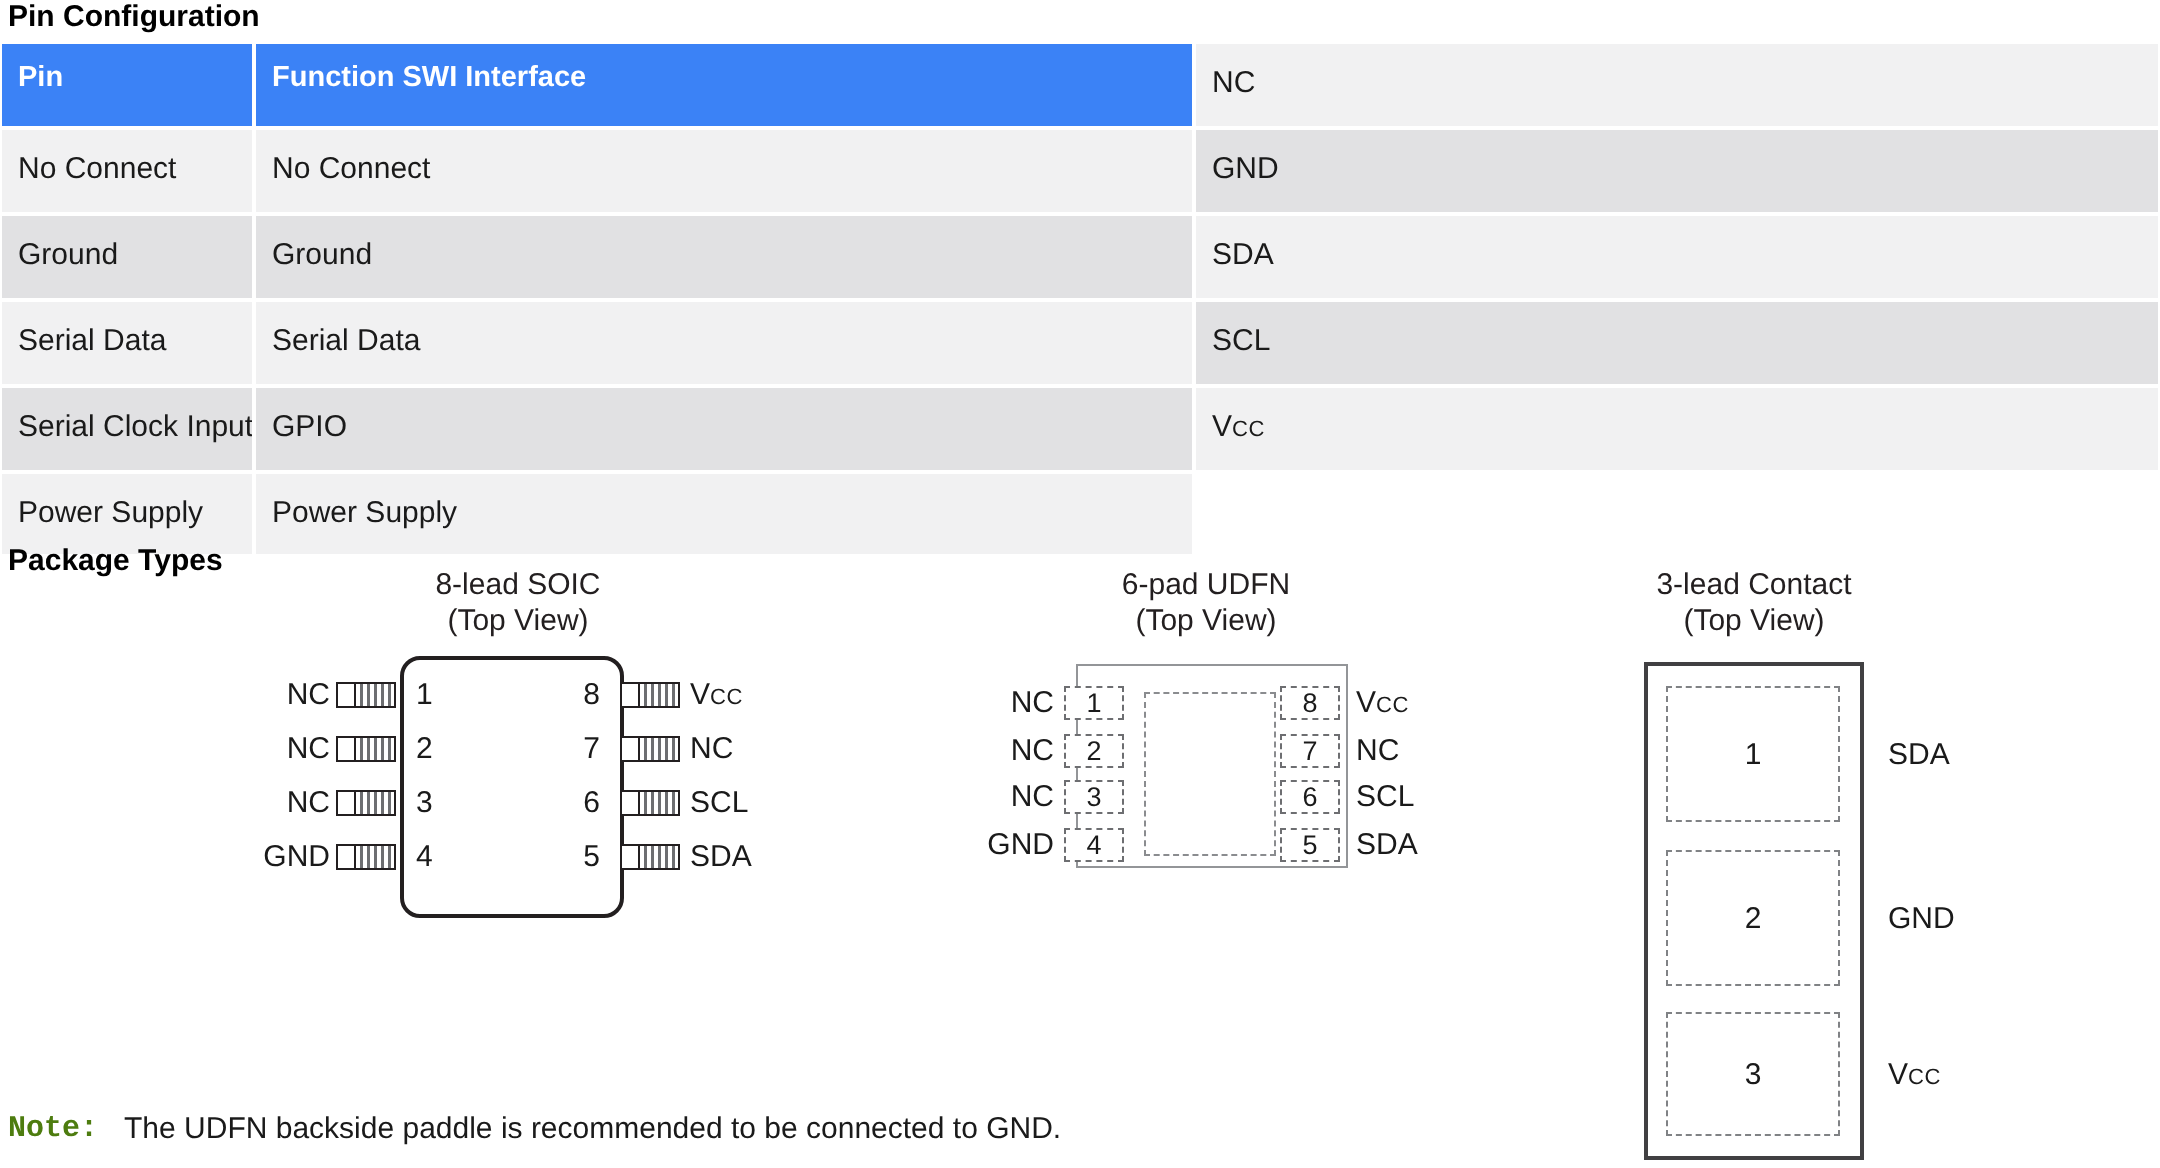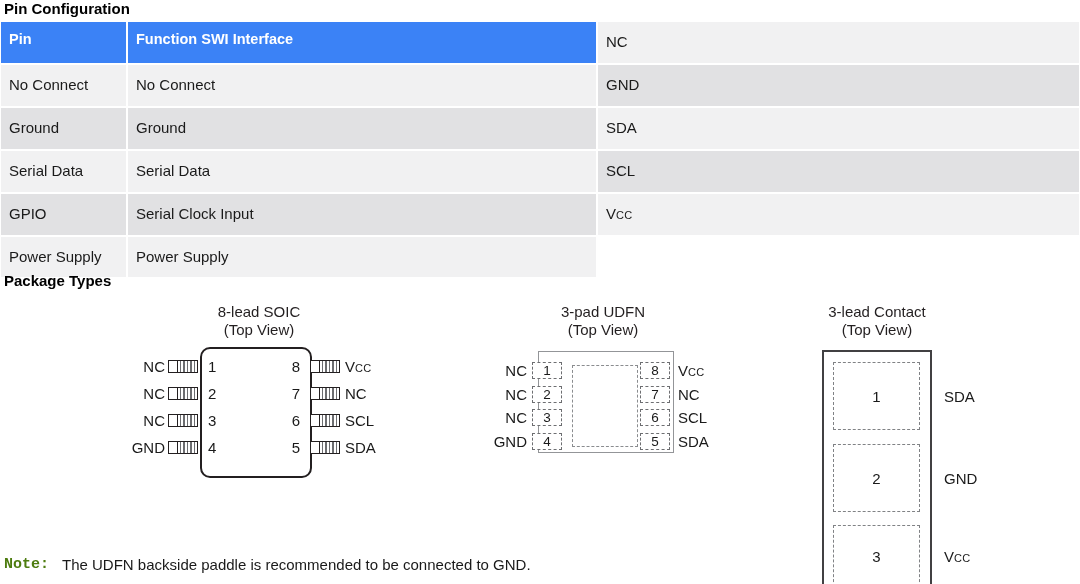--- a/index.html
+++ b/index.html
@@ -36,21 +36,21 @@
   .th {
     background: #3b82f6; color: #ffffff; font-weight: bold;
     padding: 8px 8px; font-size: 14.5px;
   }
   .r-light { background: #f1f1f2; }
   .r-dark  { background: #e1e1e3; }
   sup.hdr-sup { font-size: 11px; position: relative; top: -4px; font-weight: bold; }
   .subcap { font-size: 11px; letter-spacing: 0.3px; }
 
   
-  .pkg { position: absolute; margin-top: 19px; }
+  .pkg { position: absolute; }
   .pkg-title { text-align: center; font-size: 15px; line-height: 18px; color: #231f20; }
 
   
   #soic { left: 128px; top: 284px; width: 262px; height: 185px; }
   #soic .pkg-title { width: 262px; }
   .soic-body {
     position: absolute; left: 72px; top: 44px; width: 112px; height: 131px;
     border: 2px solid #231f20; border-radius: 10px; background: #ffffff;
   }
   .soic-rows { position: absolute; left: 0; top: 50px; width: 262px; }
@@ -132,22 +132,22 @@
 
     <div class="cell r-dark"><span>GND</span><span class="subcap"></span></div>
     <div class="cell r-dark">Ground</div>
     <div class="cell r-dark">Ground</div>
 
     <div class="cell r-light"><span>SDA</span><span class="subcap"></span></div>
     <div class="cell r-light">Serial Data</div>
     <div class="cell r-light">Serial Data</div>
 
     <div class="cell r-dark"><span>SCL</span><span class="subcap"></span></div>
+    <div class="cell r-dark">Serial Clock Input</div>
     <div class="cell r-dark">GPIO</div>
-    <div class="cell r-dark">Serial Clock Input</div>
 
     <div class="cell r-light"><span>V</span><span class="subcap">CC</span></div>
     <div class="cell r-light">Power Supply</div>
     <div class="cell r-light">Power Supply</div>
   </div>
 
   <div class="section-title" id="package-types-title">Package Types</div>
 
   <div class="pkg" id="soic">
     <div class="pkg-title">
@@ -214,21 +214,21 @@
             <span class="l1"></span>
             <span class="l2"></span>
           </span>
         <span class="pl-r"><span>SDA</span><span class="subcap"></span></span>
       </div>
     </div>
   </div>
 
   <div class="pkg" id="udfn">
     <div class="pkg-title">
-      <div>3-pad UDFN</div>
+      <div>6-pad UDFN</div>
       <div>(Top View)</div>
     </div>
     <div class="udfn-body"></div>
     <div class="udfn-paddle"></div>
     <div class="udfn-rows">
       <div class="udfn-row">
         <span class="upl-l">NC</span>
         <span class="pad">1</span>
         <span class="usp"></span>
         <span class="pad">8</span>

